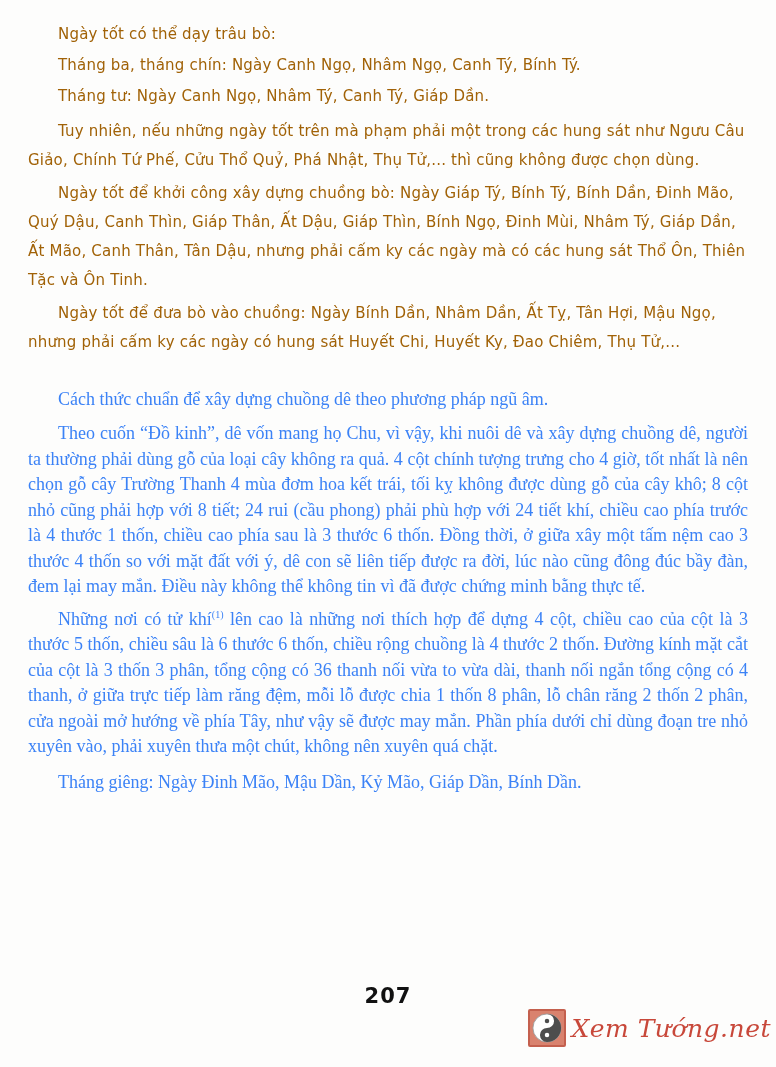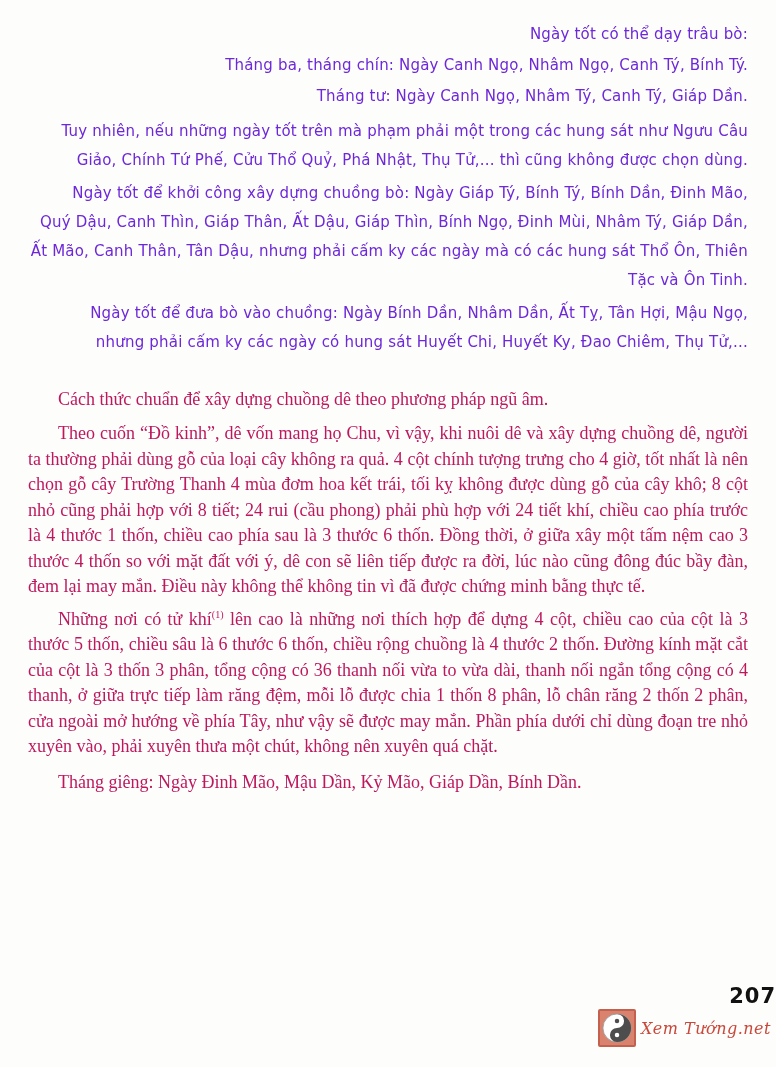--- a/index.html
+++ b/index.html
@@ -11,41 +11,40 @@
   .page {
     position:relative;
     width:776px; height:1067px;
     overflow:hidden;
     box-sizing:border-box;
     padding:24px 28px 0 28px;
     background:#fdfdfc;
   }
   
   .hand {
-    color:#6d28d9;
+    color:#a16207;
     font-size:15px;
     letter-spacing:0.2px;
-    text-align:right;
   }
   .hand p { margin:0; }
   .hand .line {
     line-height:20px;
     margin-bottom:11px;
     text-indent:30px;
     white-space:nowrap;
   }
   .hand .para {
     line-height:29px;
     margin-bottom:4px;
     text-indent:30px;
   }
   
   .serif {
     margin-top:30px;
-    color:#be185d;
+    color:#3b82f6;
     font-family:"Liberation Serif","DejaVu Serif", serif;
     font-size:18px;
   }
   .serif p { margin:0; }
   .serif .head {
     line-height:25px;
     margin-bottom:9px;
     text-indent:30px;
     font-weight:500;
   }
@@ -63,21 +62,21 @@
   sup.fn {
     font-size:10px;
     vertical-align:super;
     line-height:0;
   }
   
   .page-number {
     position:absolute;
     top:984px; left:0;
     width:776px;
-    text-align:right;
+    text-align:center;
     font-family:"DejaVu Sans", sans-serif;
     font-weight:bold;
     font-size:21px;
     color:#111;
     letter-spacing:1px;
   }
   .watermark {
     position:absolute;
     top:1009px; right:5px;
     display:flex;
@@ -90,21 +89,21 @@
     border:2px solid #c4604e;
     border-radius:2px;
     display:flex;
     align-items:center;
     justify-content:center;
     box-sizing:border-box;
   }
   .wm-text {
     font-family:"DejaVu Serif", serif;
     font-style:italic;
-    font-size:16px;
+    font-size:25px;
     color:#c8483a;
     letter-spacing:0.5px;
     white-space:nowrap;
   }
 </style>
 </head>
 <body>
 
 <div class="page">
 

